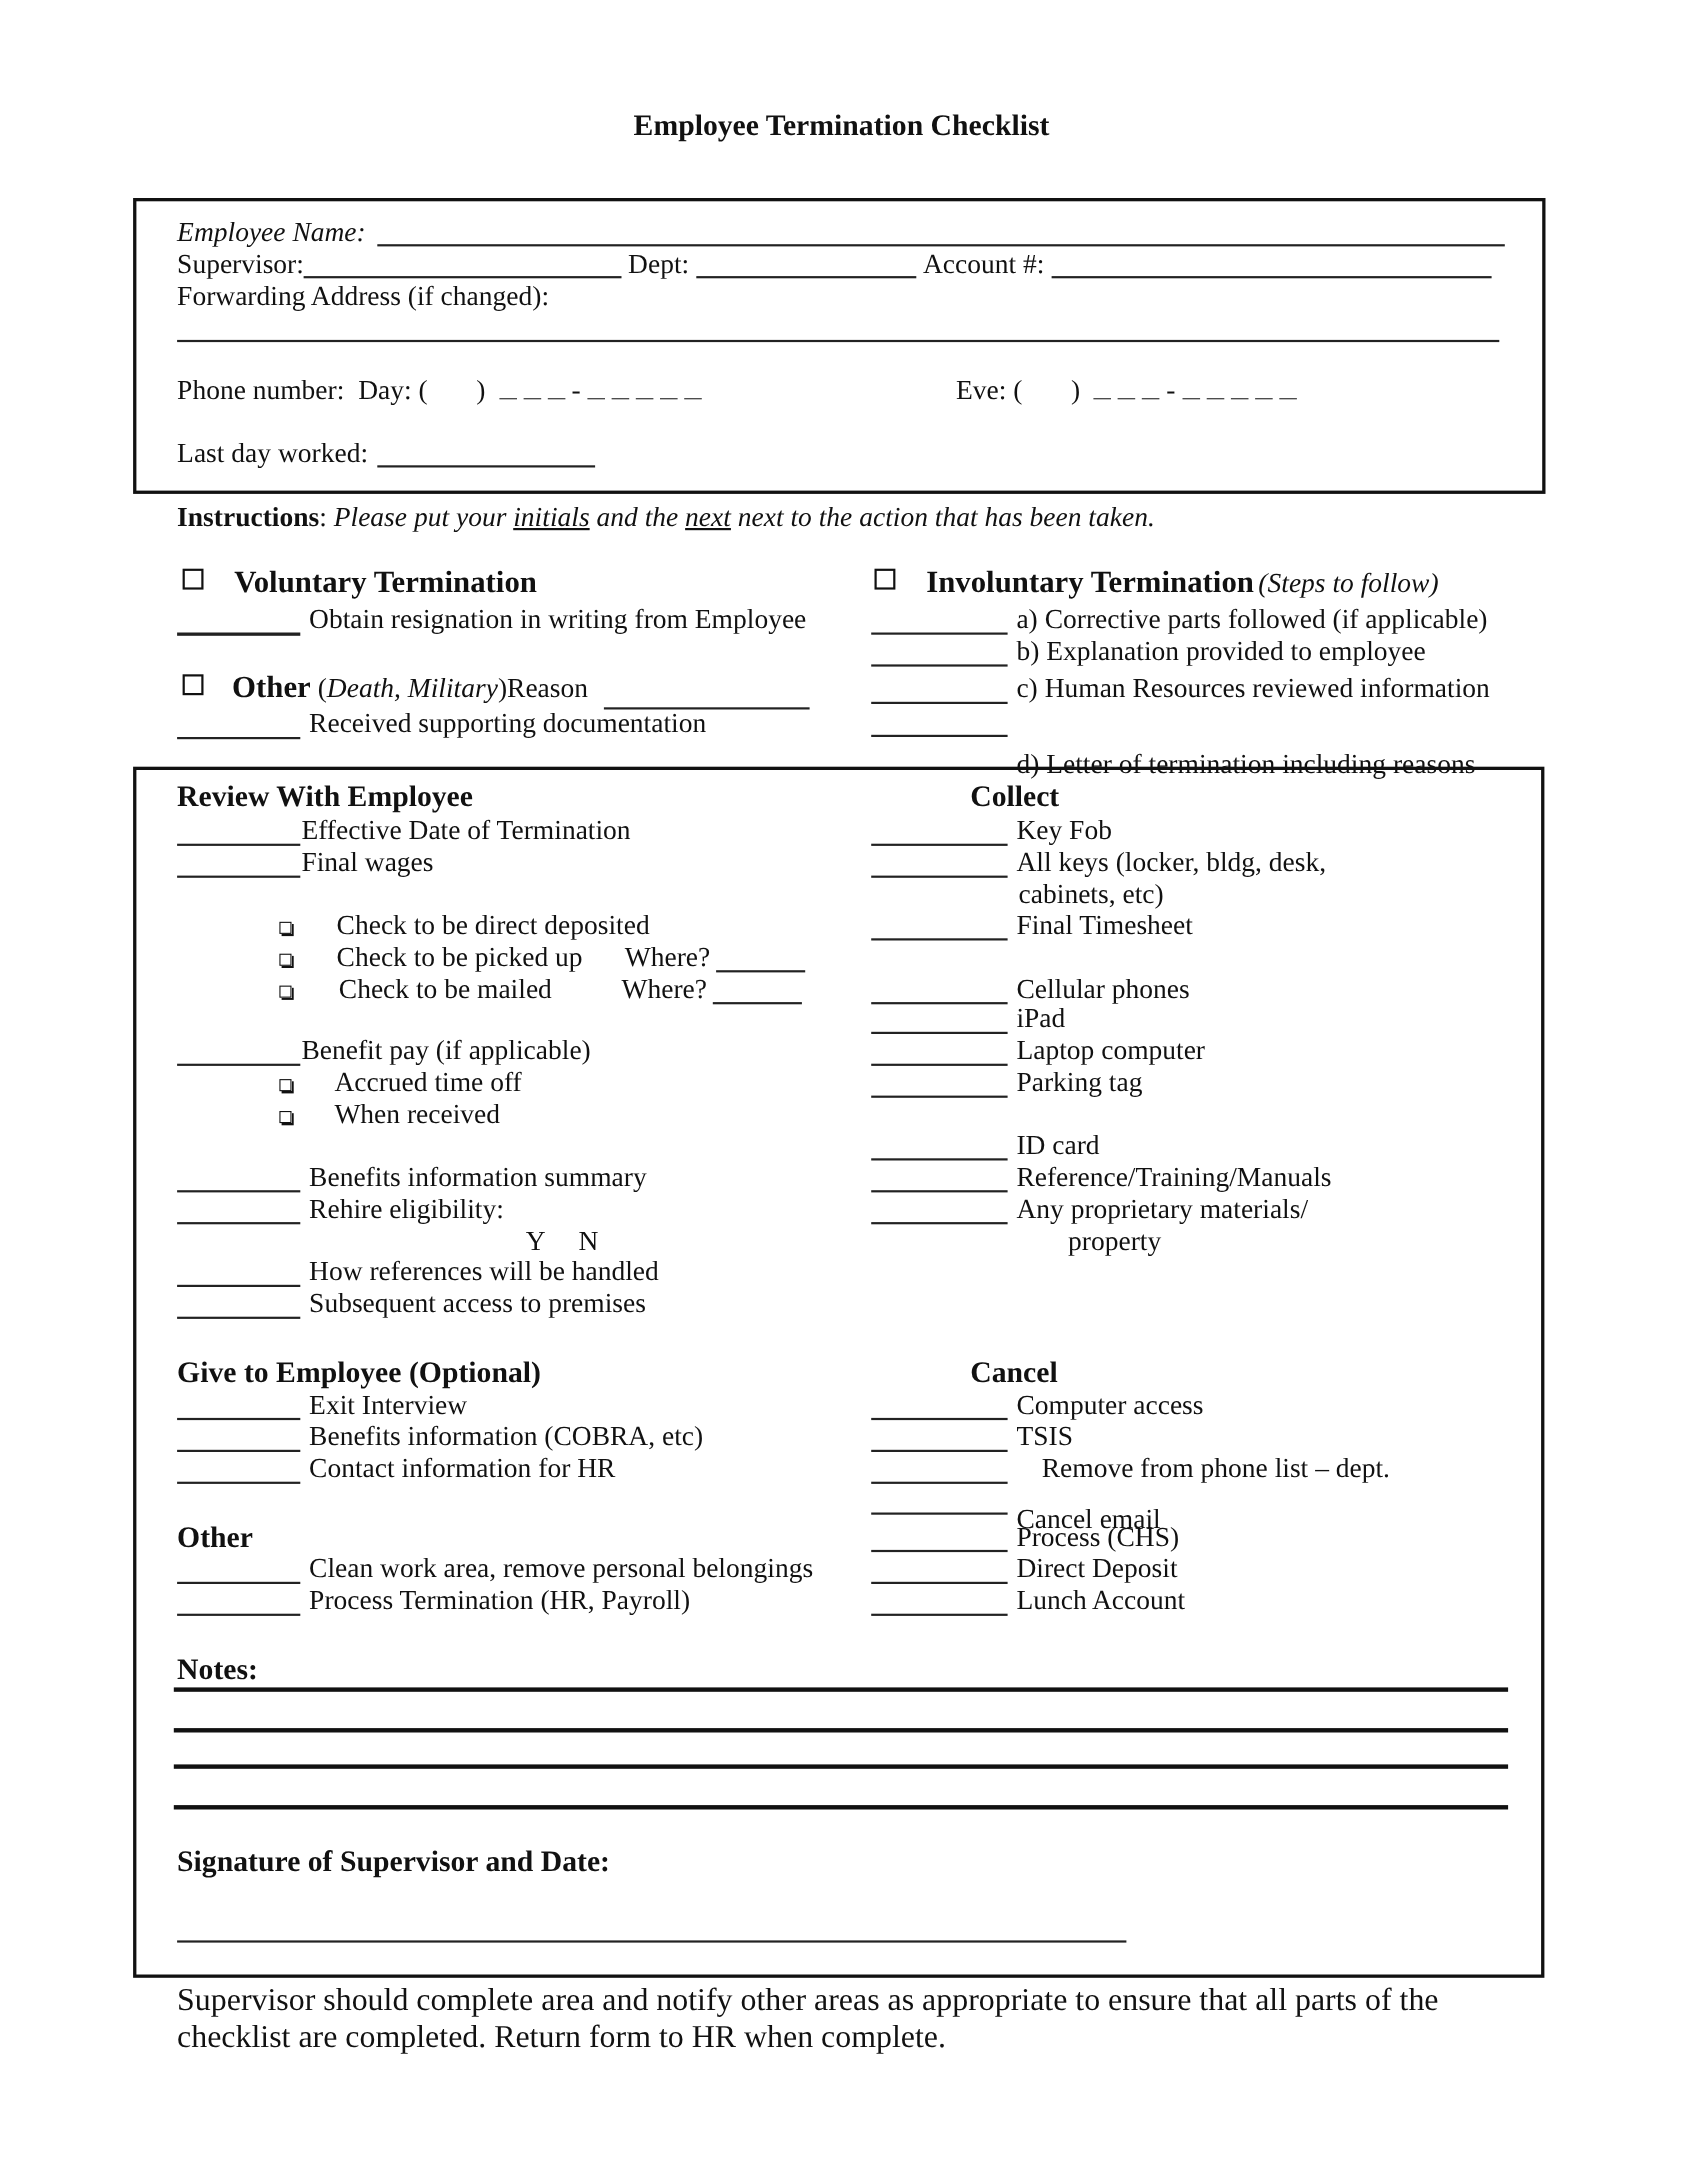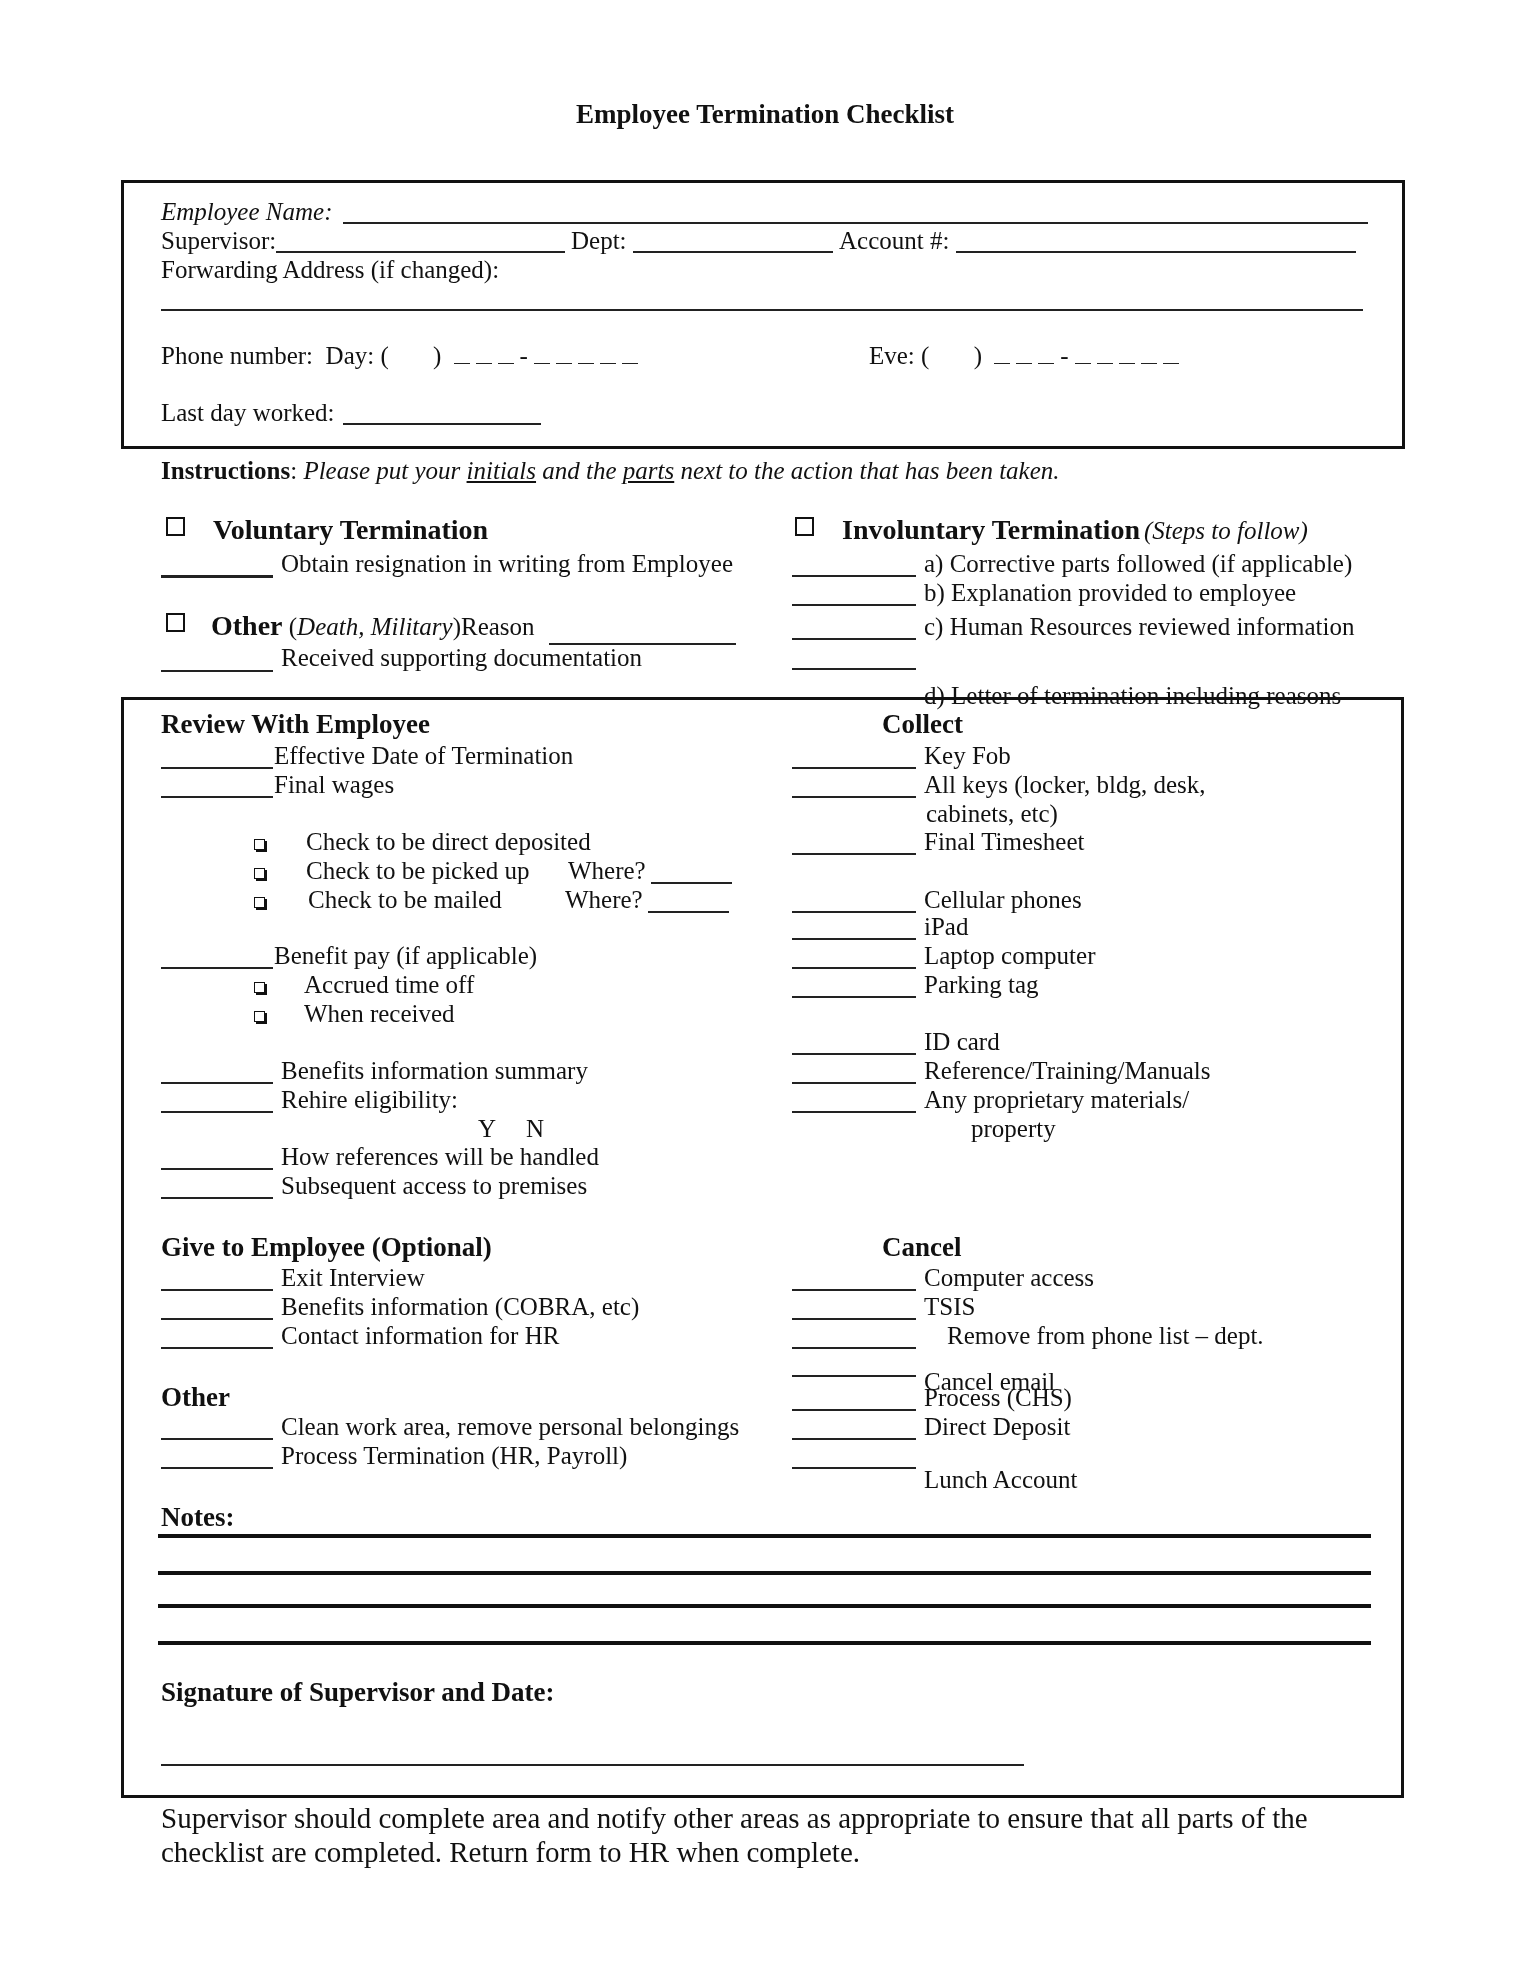--- a/index.html
+++ b/index.html
@@ -54,21 +54,21 @@
   <span>Eve: (</span>
   <span style="display:inline-block;width:38px;"></span><span>)</span>
   <span style="display:inline-block;width:6px;"></span><span class="phone-dash"></span><span class="phone-dash"></span><span class="phone-dash"></span><span>-</span>
   <span class="phone-dash"></span><span class="phone-dash"></span><span class="phone-dash"></span><span class="phone-dash"></span><span class="phone-dash"></span>
 </div>
 
 <div class="abs t" style="left:161px; top:398px;">Last day worked:</div>
 <div class="hline" style="left:343px; top:423px; width:198px; height:1.6px;"></div>
 
 <div class="abs t" style="left:161px; top:456px;">
-  <span class="b">Instructions</span><span>:</span><span class="it"> Please put your </span><span class="it ul">initials</span><span class="it"> and the </span><span class="it ul">parts</span><span class="it"> next to the action that has been taken.</span>
+  <span class="b">Instructions</span><span>:</span><span class="it"> Please put your </span><span class="it ul">initials</span><span class="it"> and the </span><span class="it ul">next</span><span class="it"> next to the action that has been taken.</span>
 </div>
 
 <div class="abs" style="left:166px; top:517px;"><span class="bigbox"></span></div>
 <div class="abs h2" style="left:213px; top:514px;">Voluntary Termination</div>
 <div class="hline" style="left:161px; top:575px; width:112px; height:2.5px;"></div>
 <div class="abs t" style="left:281px; top:549px;">Obtain resignation in writing from Employee</div>
 
 <div class="abs" style="left:166px; top:613px;"><span class="bigbox"></span></div>
 <div class="abs t" style="left:211px; top:610px;">
   <span class="h2">Other</span>
@@ -184,21 +184,21 @@
     <div class="abs t" style="left: 924px; top: 1292px;">TSIS</div>
     <div class="hline" style="left: 792px; top: 1347px; width: 124px; height: 1.6px;"></div>
     <div class="abs t" style="left: 924px; top: 1321px; margin-left: 23px;">Remove from phone list – dept.</div>
     <div class="hline" style="left: 792px; top: 1375px; width: 124px; height: 1.6px;"></div>
     <div class="abs t" style="left: 924px; top: 1349px; margin-top: 18px;">Cancel email</div>
     <div class="hline" style="left: 792px; top: 1409px; width: 124px; height: 1.6px;"></div>
     <div class="abs t" style="left: 924px; top: 1383px;">Process (CHS)</div>
     <div class="hline" style="left: 792px; top: 1438px; width: 124px; height: 1.6px;"></div>
     <div class="abs t" style="left: 924px; top: 1412px;">Direct Deposit</div>
     <div class="hline" style="left: 792px; top: 1467px; width: 124px; height: 1.6px;"></div>
-    <div class="abs t" style="left: 924px; top: 1441px; margin-top: 24px;">Lunch Account</div>
+    <div class="abs t" style="left: 924px; top: 1441px;">Lunch Account</div>
   </div>
 
 <div class="abs h3" style="left:161px; top:1501px;">Notes:</div>
 <div class="notes-line" style="top:1534px;"></div>
 <div class="notes-line" style="top:1571px;"></div>
 <div class="notes-line" style="top:1604px;"></div>
 <div class="notes-line" style="top:1641px;"></div>
 
 <div class="abs h3" style="left:161px; top:1676px;">Signature of Supervisor and Date:</div>
 <div class="hline" style="left:161px; top:1764px; width:863px; height:1.6px;"></div>

